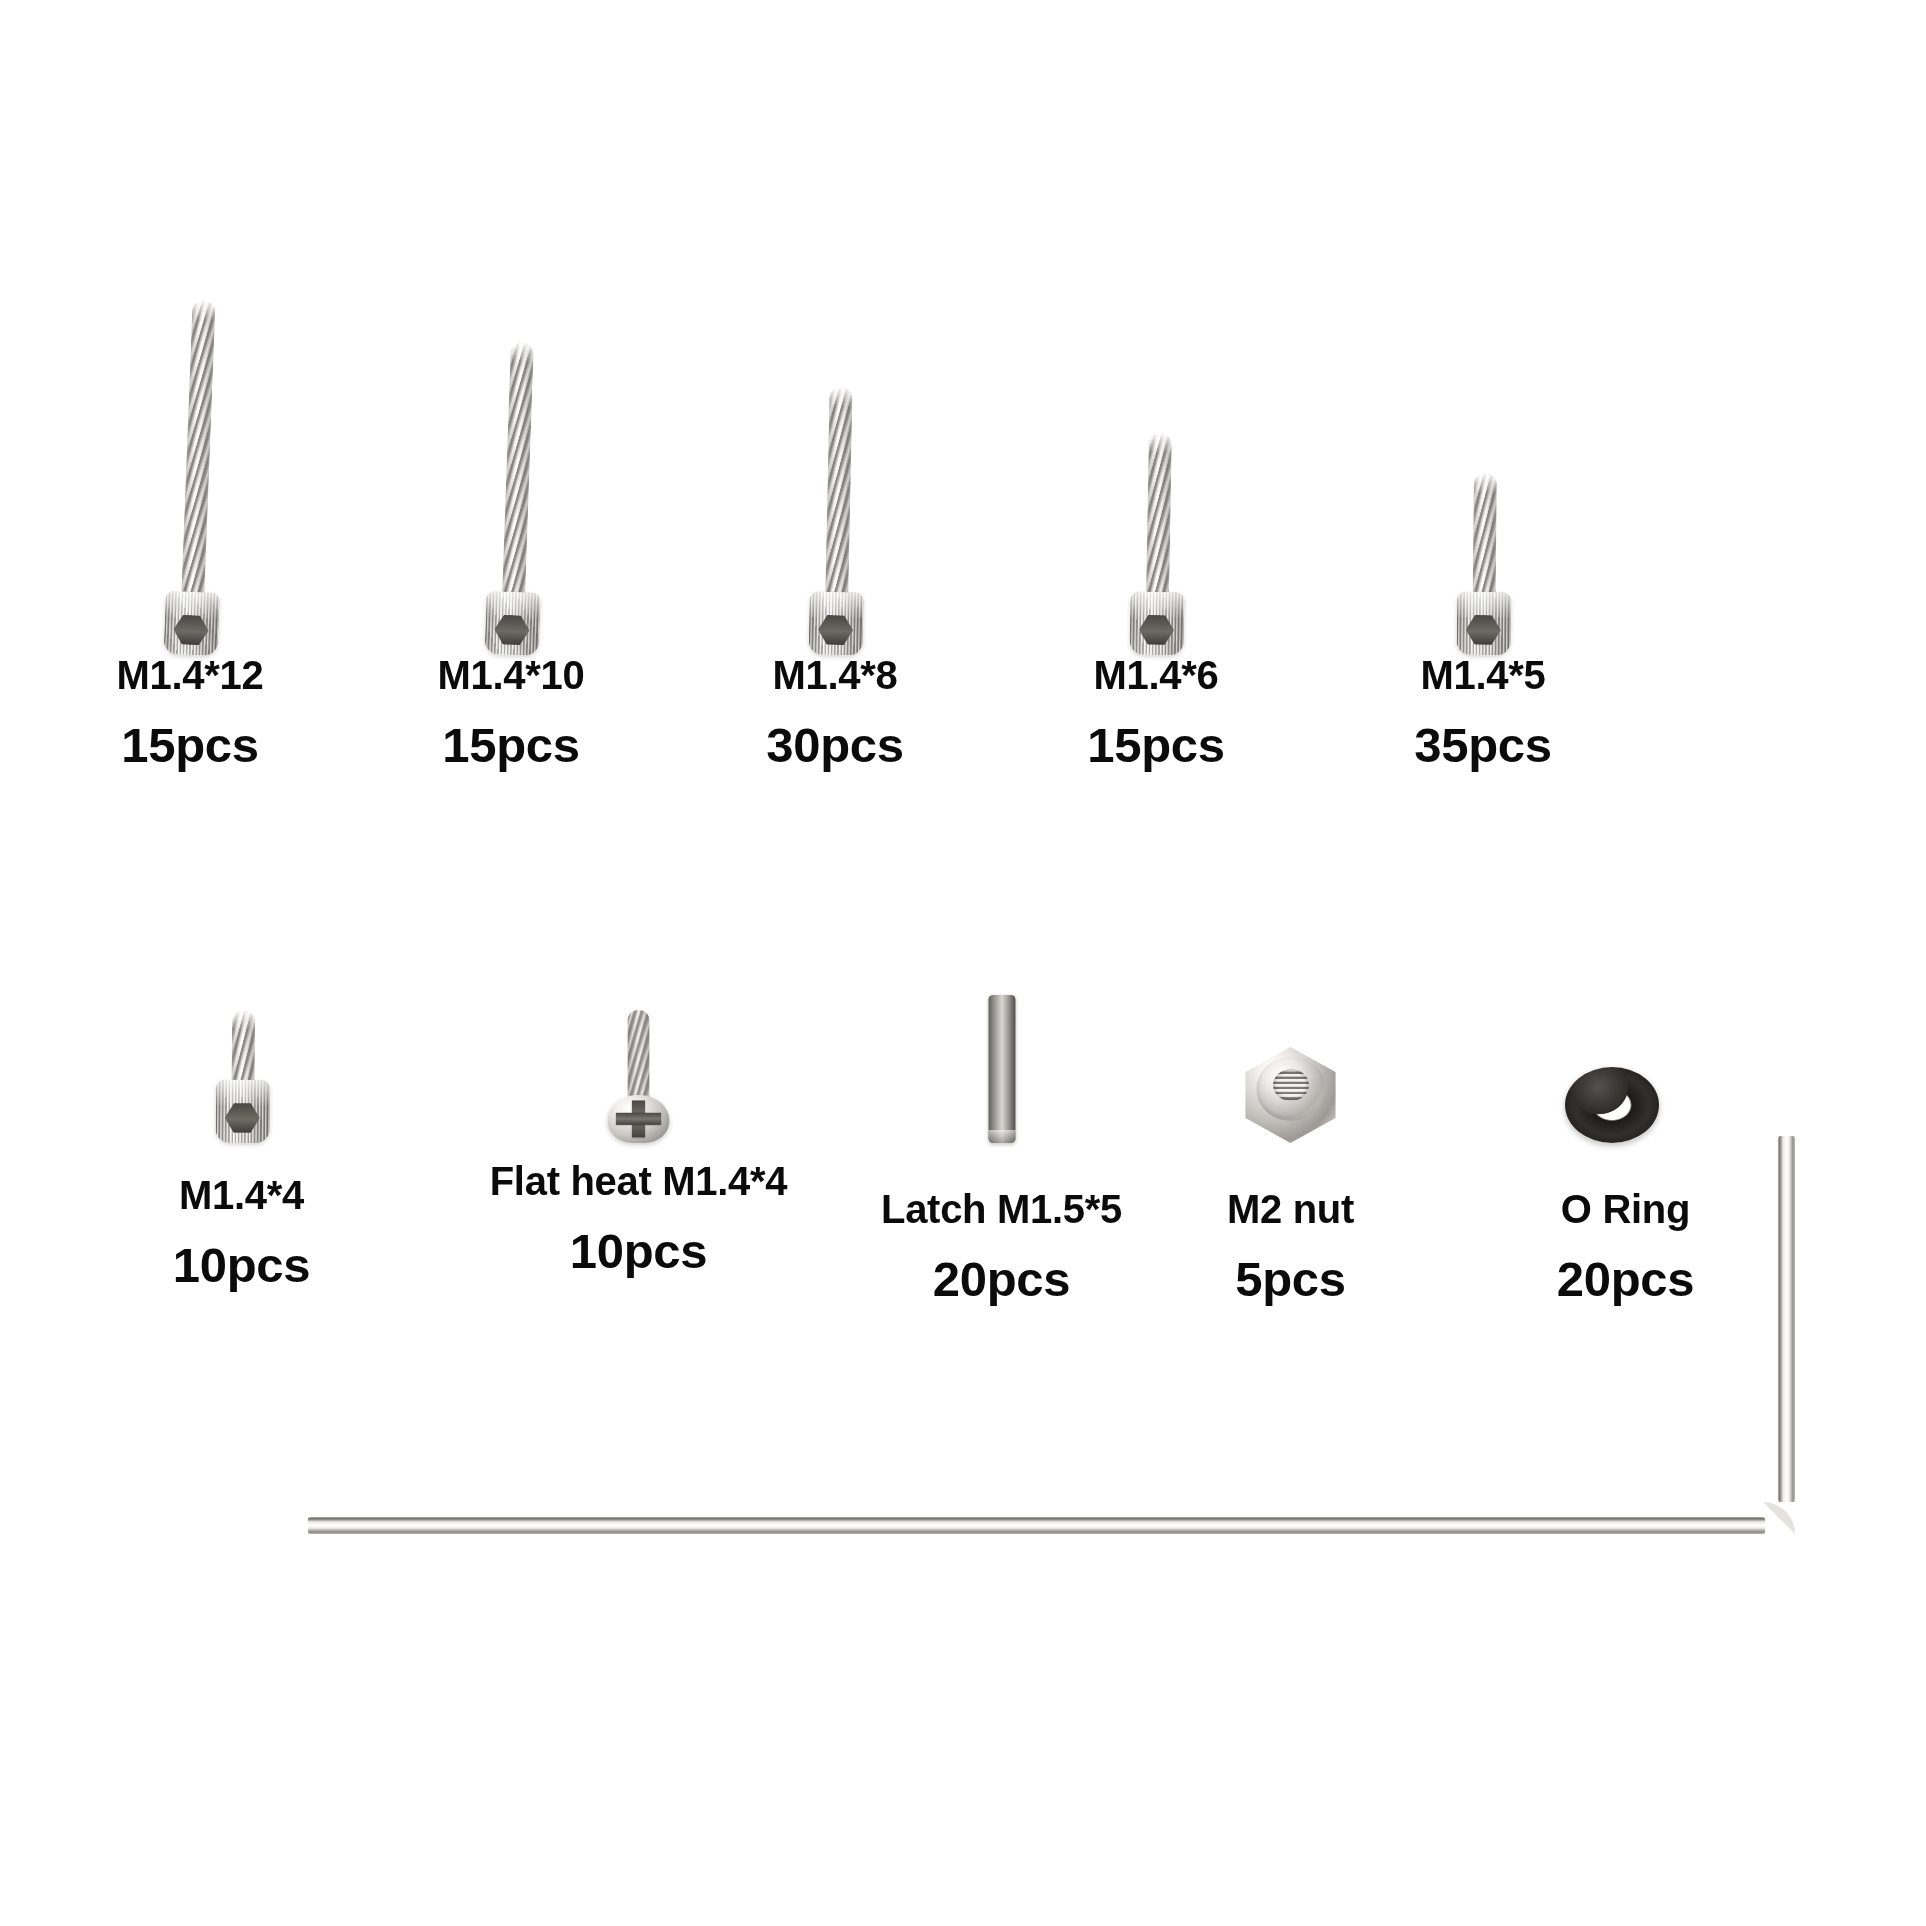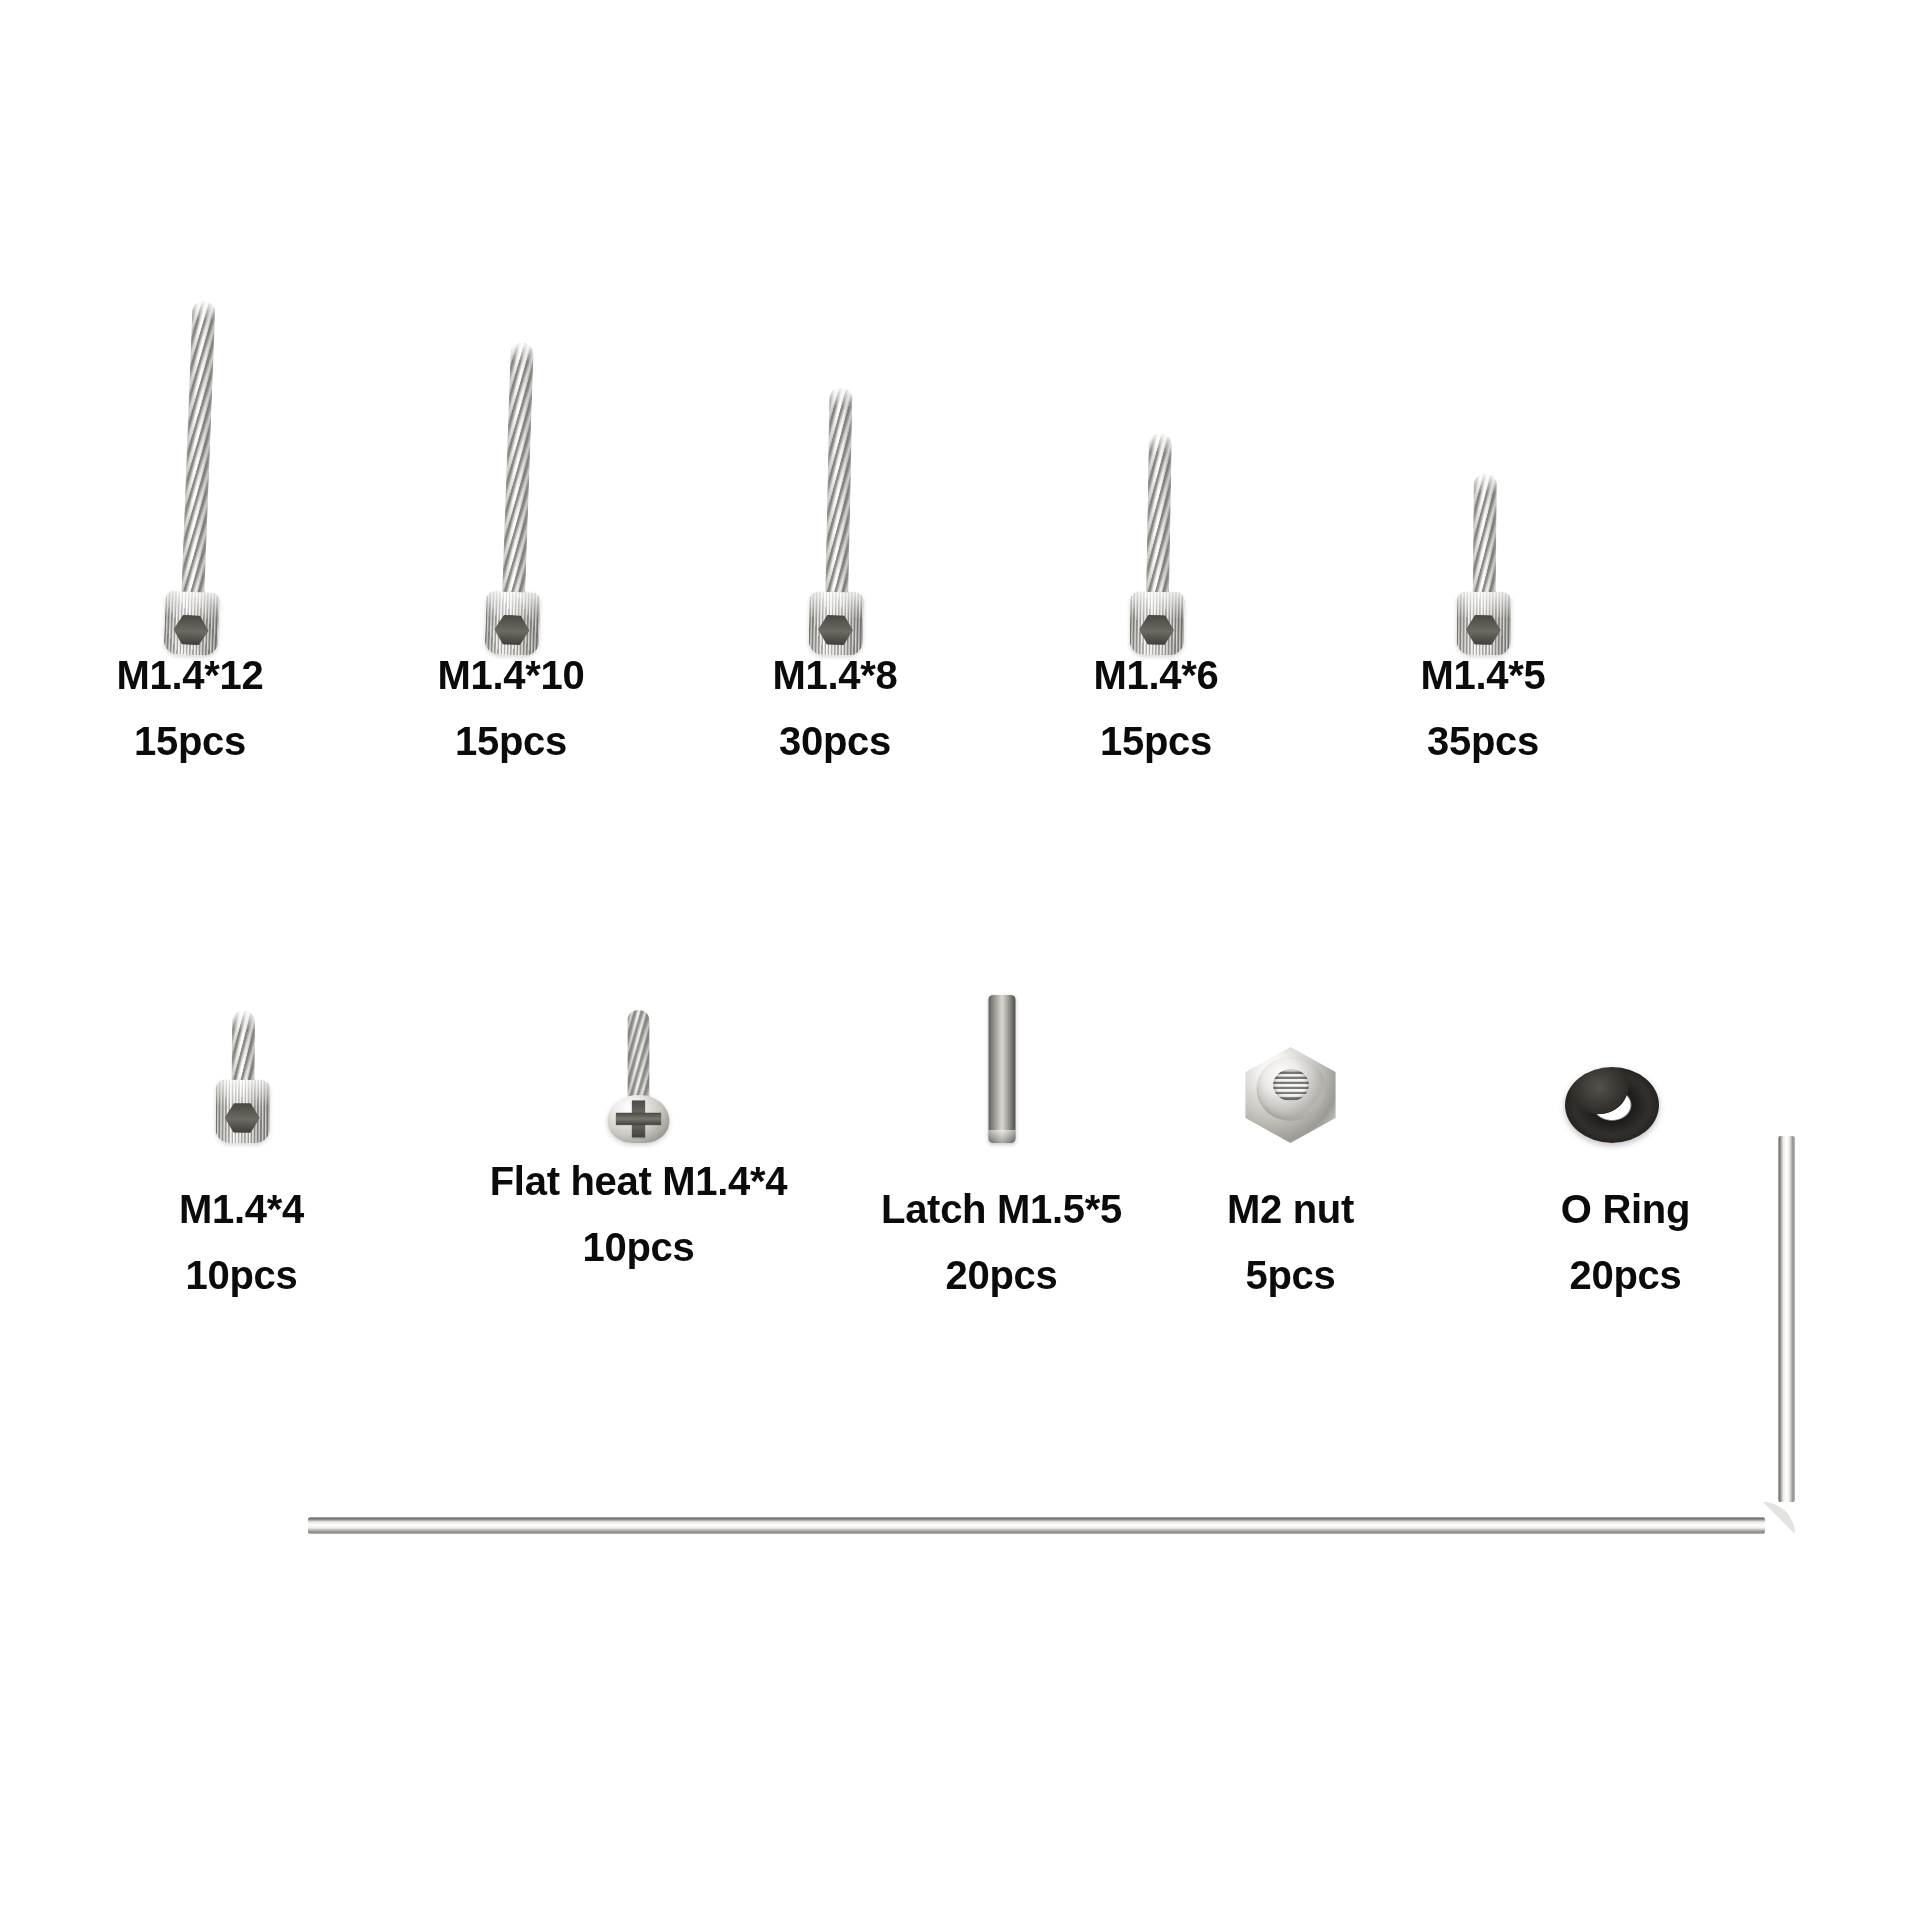--- a/index.html
+++ b/index.html
@@ -36,21 +36,21 @@
     color: #0b0b0b;
     font-weight: 700;
     line-height: 1.0;
     white-space: nowrap;
   }
   .cap-name {
     font-size: 40px;
     letter-spacing: -0.3px;
   }
   .cap-qty {
-    font-size: 40px;
+    font-size: 49px;
     letter-spacing: -0.3px;
     margin-top: 26px;
   }
 
   
   .scap {
     position: absolute;
     bottom: 0;
     left: 50%;
   }
@@ -394,21 +394,21 @@
 
   <div class="item" style="left:161px; top:950px; width:161px;">
     <div class="art" style="height:193px;">
       <div class="scap" style="height:193px; width:77px; transform:translateX(-50%) rotate(0.5deg); transform-origin:50% 100%;">
         <div class="shank" style="height:77px;"></div>
         <div class="head">
           <div class="hex"></div>
         </div>
       </div>
     </div>
-    <div class="caption" style="margin-top:46px;">
+    <div class="caption" style="margin-top:32px;">
       <div class="cap-name">M1.4*4</div>
       <div class="cap-qty">10pcs</div>
     </div>
   </div>
 
   <div class="item" style="left:449px; top:950px; width:379px;">
     <div class="art" style="height:193px;">
       <div class="phil" style="height:193px; width:77px; transform:translateX(-50%);">
         <div class="shank" style="height:93px;"></div>
         <div class="panhead">

